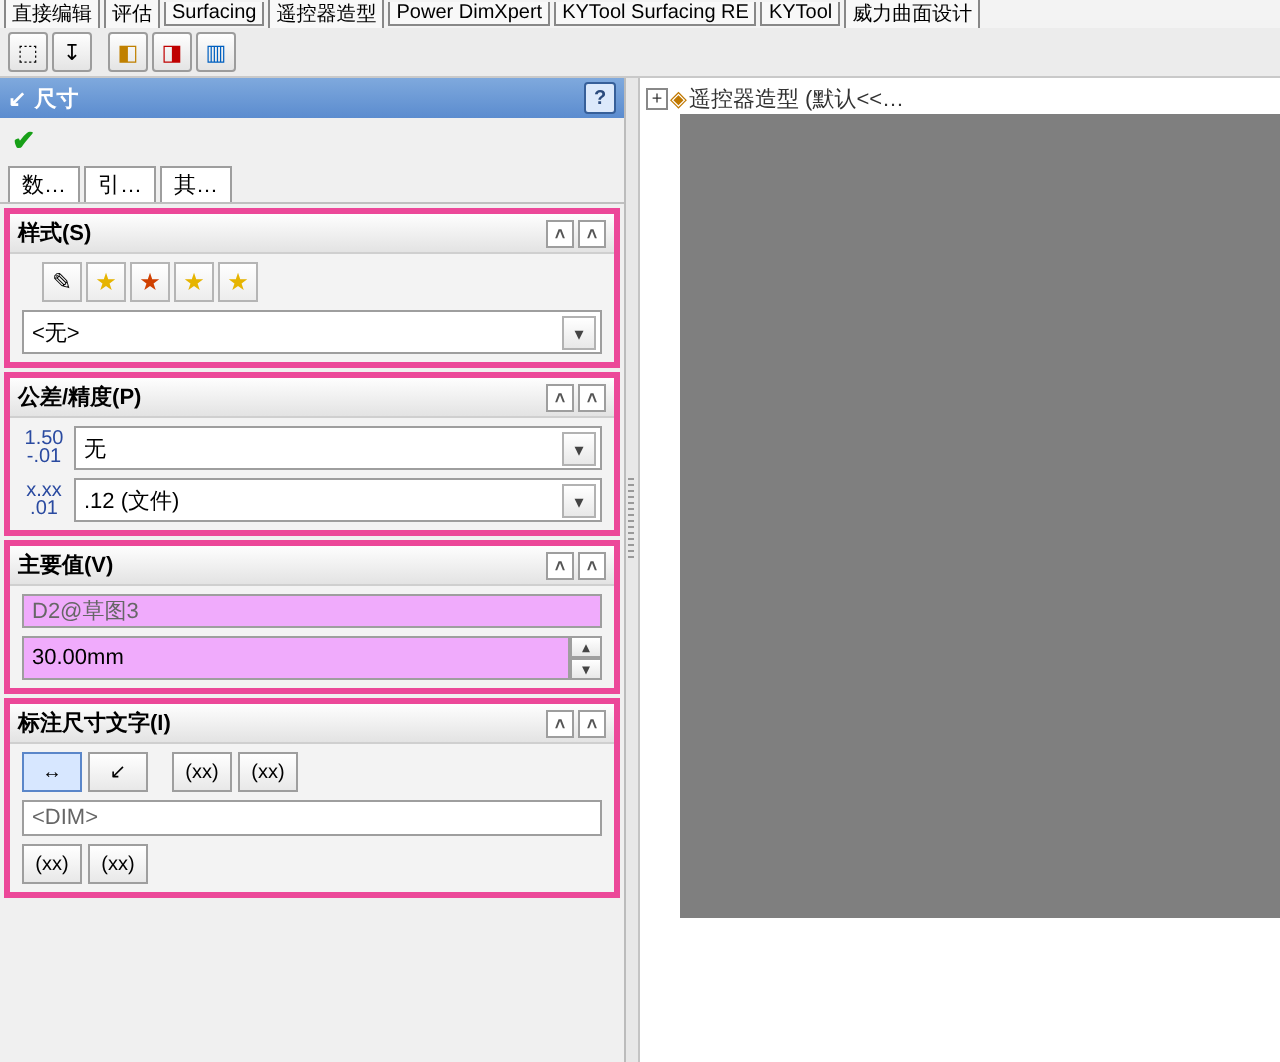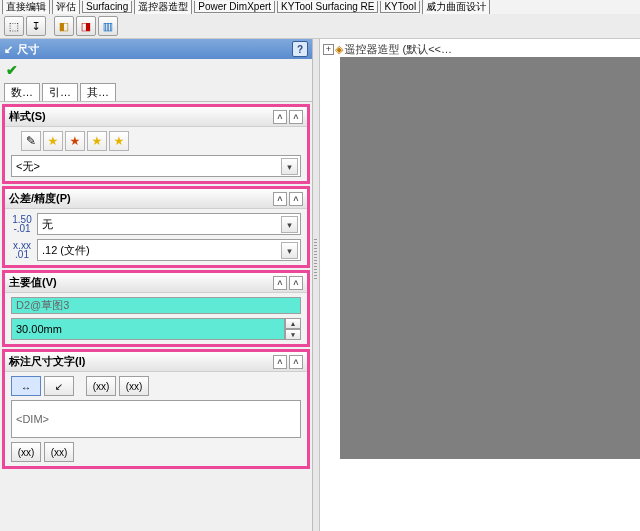--- a/index.html
+++ b/index.html
@@ -32,27 +32,27 @@
   .sectTitle{background:linear-gradient(#fefefe,#e3e3e3);padding:2px 4px;font-weight:bold;display:flex;align-items:center;border-bottom:1px solid #cfcfcf}
   .sectTitle .collapse{margin-left:auto;display:flex;gap:2px}
   .sectTitle .collapse b{width:12px;height:12px;border:1px solid #9e9e9e;background:#fff;display:flex;align-items:center;justify-content:center;font-size:9px;color:#555}
   .sectBody{padding:4px 6px;background:#f3f3f3;display:flex;flex-direction:column;gap:4px}
   .starsrow{display:flex;gap:2px;margin-left:10px}
   .star{width:18px;height:18px;border:1px solid #b5b5b5;background:linear-gradient(#fff,#ededed);display:flex;align-items:center;justify-content:center;font-size:12px}
   .sel{height:20px;border:1px solid #9e9e9e;background:#fff;display:flex;align-items:center;padding:0 4px;position:relative}
   .sel .dd{position:absolute;right:2px;top:2px;width:15px;height:15px;border:1px solid #b2b2b2;background:linear-gradient(#fff,#e8e8e8);display:flex;align-items:center;justify-content:center;font-size:9px;color:#444}
   .tolrow{display:flex;align-items:center;gap:4px}
   .tolicon{width:22px;text-align:center;color:#2a4aa0;font-size:10px;line-height:9px}
-  .inp{height:20px;border:1px solid #9e9e9e;background:#5eead4;padding:0 4px;display:flex;align-items:center;color:#666;flex:1}
+  .inp{height:20px;border:1px solid #9e9e9e;background:#f0abfc;padding:0 4px;display:flex;align-items:center;color:#666;flex:1}
   .spin{display:flex;flex-direction:column}
   .spin b{width:14px;height:9px;border:1px solid #9e9e9e;background:linear-gradient(#fff,#e8e8e8);font-size:7px;display:flex;align-items:center;justify-content:center;color:#444}
   .btnrow{display:flex;gap:3px}
   .smb{height:18px;min-width:22px;border:1px solid #9e9e9e;background:linear-gradient(#fff,#e8e8e8);display:flex;align-items:center;justify-content:center;font-size:10px;padding:0 3px}
   .smb.on{background:#d7e7ff;border-color:#5a86c9}
-  .txtbox{flex:1;height:58px;border:1px solid #9e9e9e;background:#fff;padding:12px 4px;color:#666;font-size:11px}
+  .txtbox{flex:1;height:58px;border:1px solid #9e9e9e;background:#fff;padding:2px 4px;color:#666;font-size:11px}
   
   .treebox{position:absolute;left:3px;top:3px;font-size:11px;color:#333;display:flex;align-items:center;gap:1px}
   .treebox .pm{border:1px solid #888;width:9px;height:9px;display:flex;align-items:center;justify-content:center;font-size:9px;line-height:9px;background:#fff}
   .treebox .eye{color:#c07800}
   .solid{position:absolute;left:20px;top:18px;width:454px;height:402px;background:#7f7f7f}
 </style>
 </head>
 <body>
 
 <div class="root">

